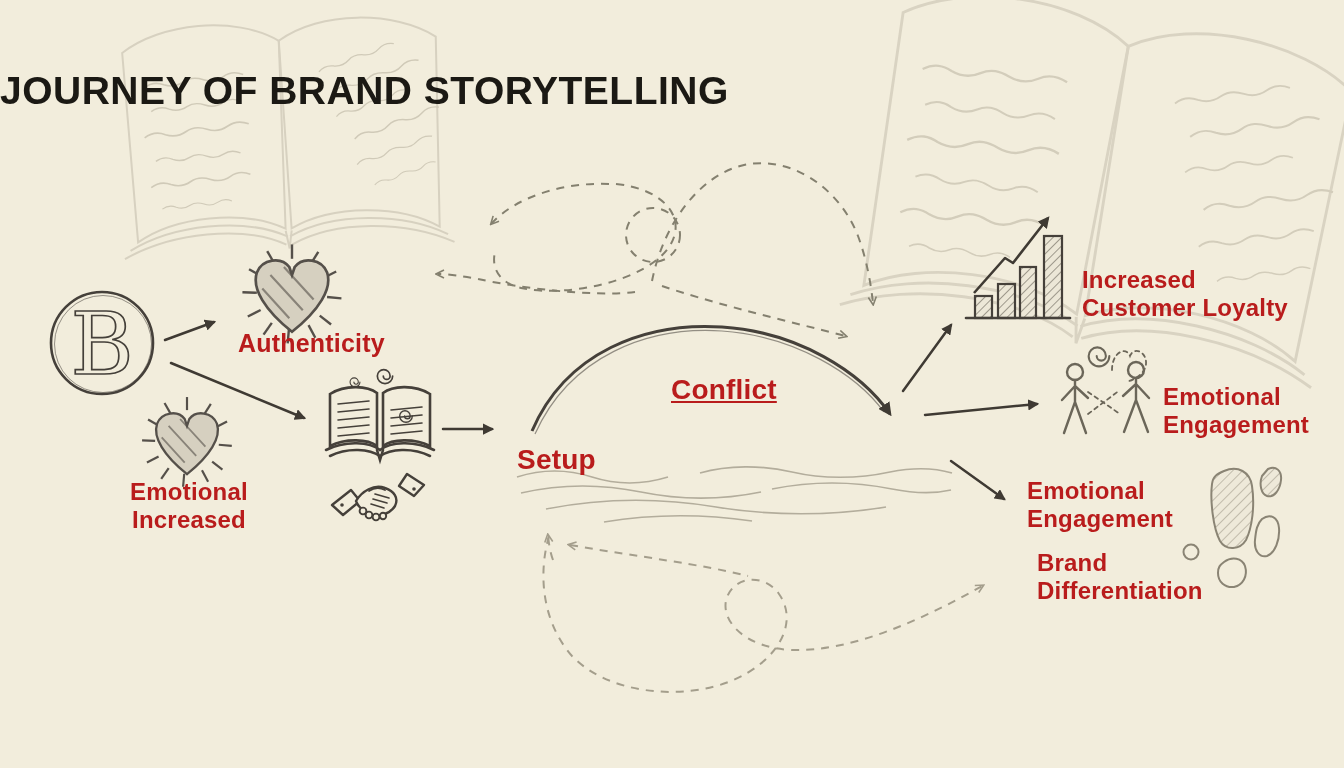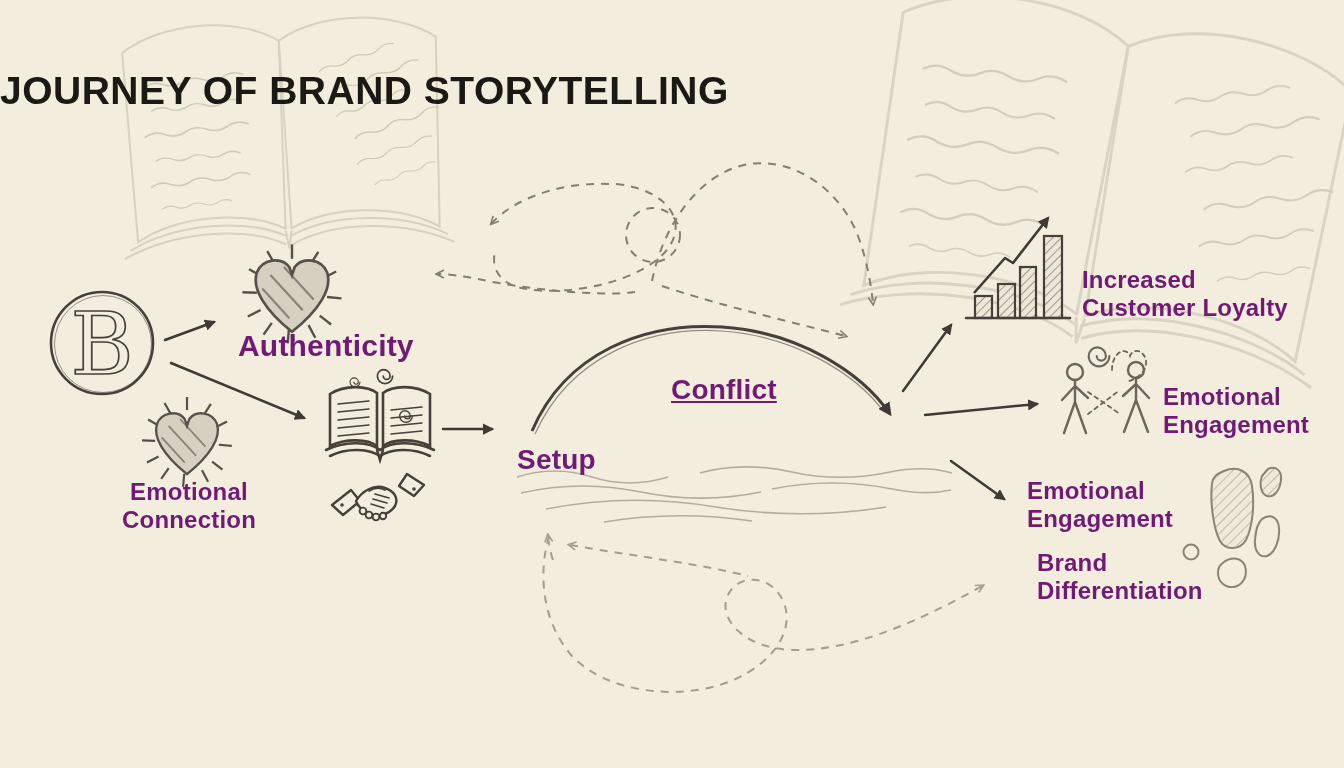--- a/index.html
+++ b/index.html
@@ -1,22 +1,22 @@
 <!DOCTYPE html>
 <html><head>
 <meta charset="utf-8">
 <style>
   html,body{margin:0;padding:0;}
   body{width:1344px;height:768px;overflow:hidden;background:#f2eddc;}
   #canvas{position:relative;width:1344px;height:768px;background:#f2eddc;
           font-family:"Liberation Sans",sans-serif;}
   #art{position:absolute;left:0;top:0;width:1344px;height:768px;}
-  .lbl{position:absolute;font-weight:700;color:#701a75;line-height:1.16;letter-spacing:.2px;white-space:pre-line;}
+  .lbl{position:absolute;font-weight:700;color:#b91c1c;line-height:1.16;letter-spacing:.2px;white-space:pre-line;}
   .title{left:0;right:0;top:68px;text-align:left;font-size:39px;letter-spacing:.5px;color:#1b1914;}
-  .authenticity{left:238px;top:329px;width:150px;font-size:30px;}
+  .authenticity{left:238px;top:329px;width:150px;font-size:25px;}
   .emoconn{left:104px;top:478px;width:170px;text-align:center;font-size:24px;}
   .setup{left:517px;top:444px;font-size:28px;}
   .conflict{left:671px;top:374px;font-size:28px;text-decoration:underline;}
   .resolution{left:799px;top:444px;font-size:28px;}
   .loyalty{left:1082px;top:266px;width:212px;font-size:24px;}
   .engageR{left:1163px;top:383px;width:162px;font-size:24px;}
   .engageB{left:1027px;top:477px;width:158px;font-size:24px;}
   .branddiff{left:1037px;top:549px;width:178px;font-size:24px;}
 </style>
 </head>
@@ -215,20 +215,20 @@
       <path d="M1224,471 C1238,465 1250,472 1252,486 C1255,506 1252,528 1246,540 C1240,550 1226,551 1220,541 C1213,528 1210,500 1212,484 C1213,476 1217,474 1224,471 Z" fill="url(#hfoot)"></path>
       <path d="M1268,469 C1276,465 1282,471 1281,480 C1280,490 1274,498 1267,496 C1261,494 1259,484 1262,476 Z" fill="url(#hfoot)"></path>
       <path d="M1262,519 C1270,513 1278,517 1279,528 C1280,540 1275,553 1267,556 C1259,558 1254,550 1255,540 C1256,530 1257,524 1262,519 Z"></path>
       <circle cx="1191" cy="552" r="7.5"></circle>
       <path d="M1224,562 C1232,556 1242,558 1245,566 C1248,576 1243,585 1234,587 C1225,588 1218,582 1218,573 C1218,567 1220,565 1224,562 Z"></path>
     </g>
   </svg>
 
   <div class="lbl title">JOURNEY OF BRAND STORYTELLING</div>
   <div class="lbl authenticity">Authenticity</div>
-  <div class="lbl emoconn">Emotional Connection</div>
+  <div class="lbl emoconn">Emotional Increased</div>
   <div class="lbl setup">Setup</div>
   <div class="lbl conflict">Conflict</div>
   <div class="lbl loyalty">Increased Customer Loyalty</div>
   <div class="lbl engageR">Emotional Engagement</div>
   <div class="lbl engageB">Emotional Engagement</div>
   <div class="lbl branddiff">Brand Differentiation</div>
 </div>
 
 </body></html>

